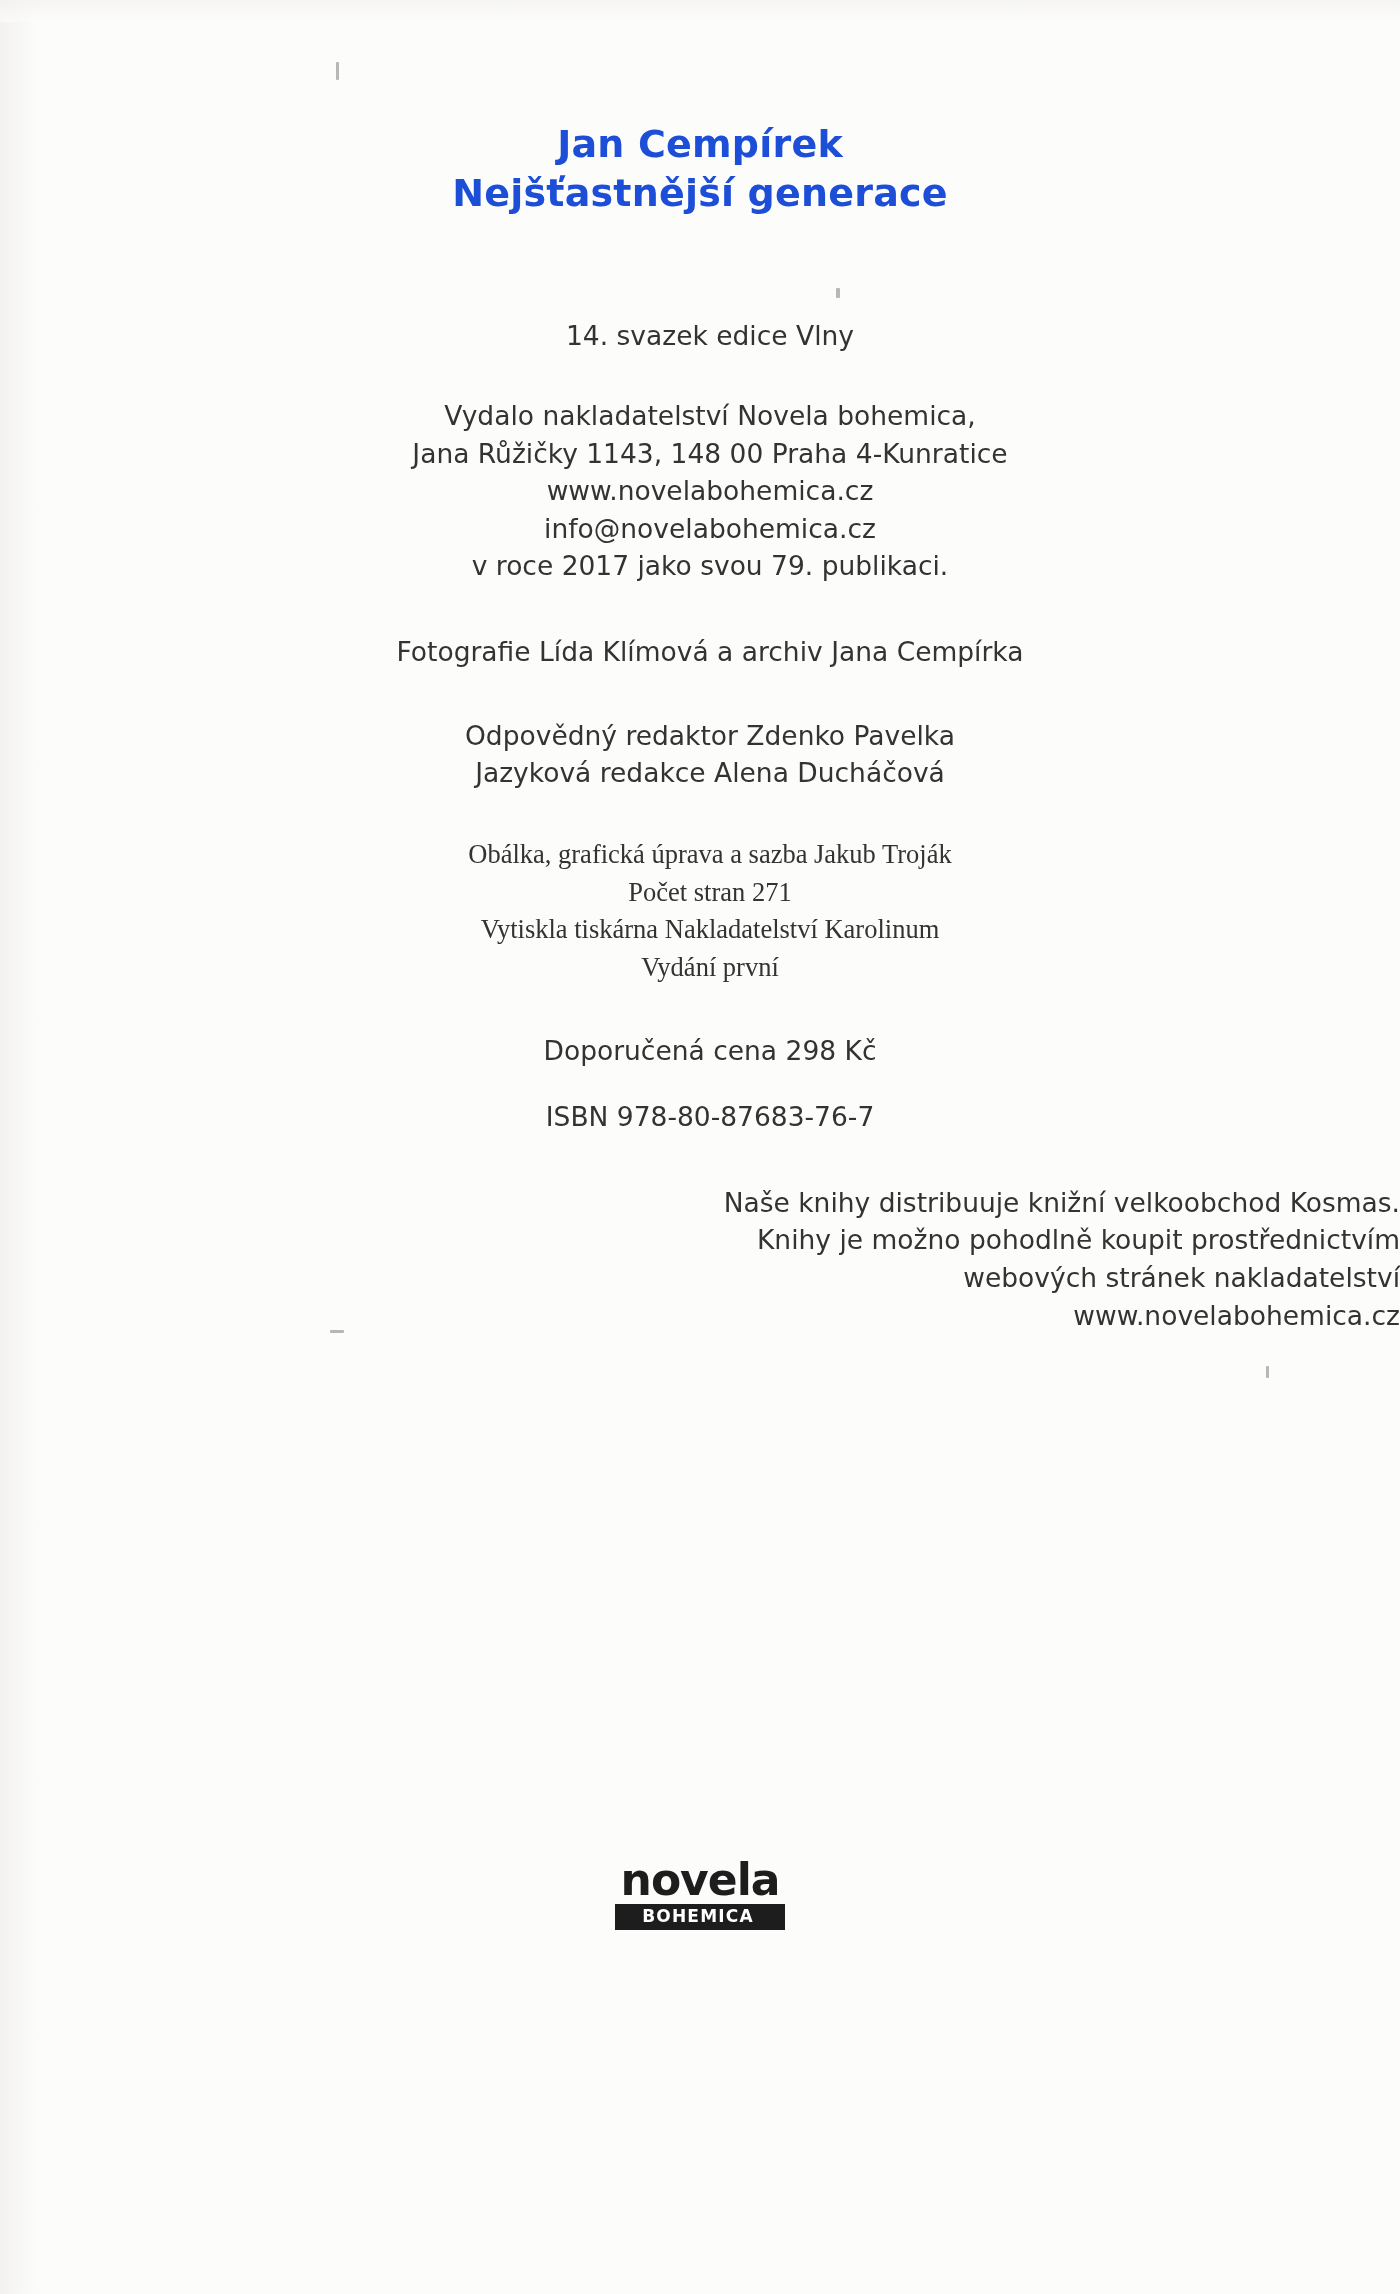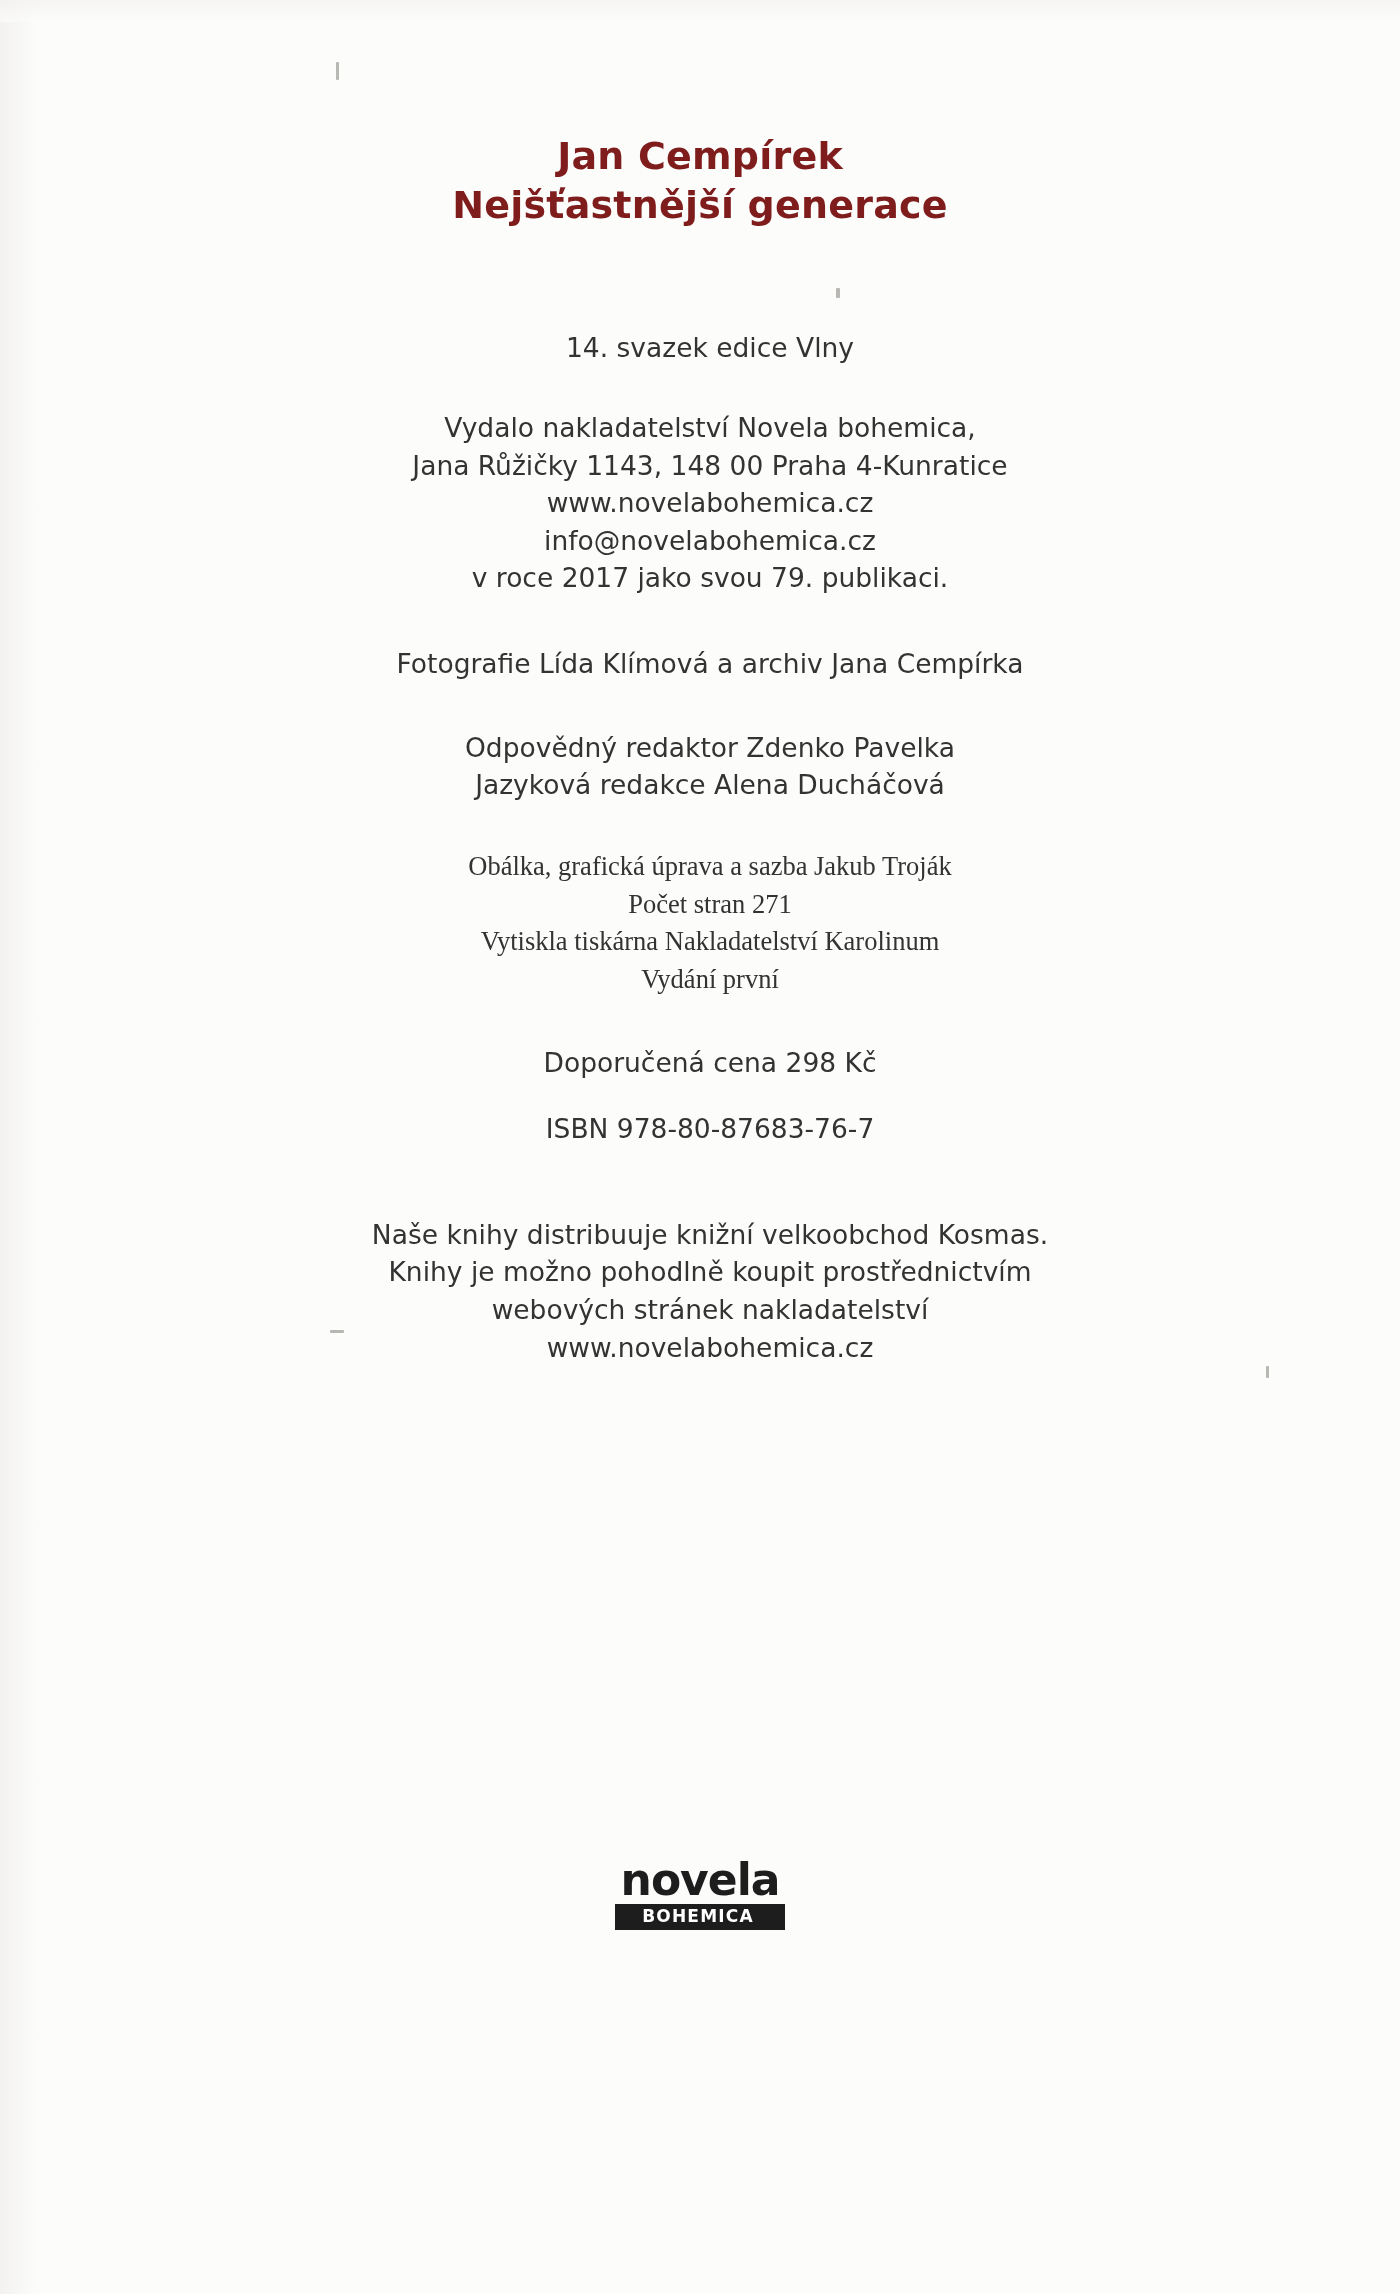--- a/index.html
+++ b/index.html
@@ -48,28 +48,28 @@
 
   .content {
     position: absolute;
     left: 0;
     top: 0;
     width: 1400px;
     text-align: center;
   }
 
   .colophon-title {
-    margin: 16px;
+    margin: 4px;
     padding-top: 116px;
     font-family: "DejaVu Sans", sans-serif;
     font-weight: bold;
     font-size: 38px;
     line-height: 1.28;
     letter-spacing: .2px;
-    color: #7f1d1d;
+    color: #1d4ed8;
   }
   .colophon-title .line2 {
     display: block;
   }
 
   .block {
     font-family: "DejaVu Sans", sans-serif;
     font-size: 26.5px;
     line-height: 1.42;
     color: #333333;
@@ -92,21 +92,22 @@
     margin-top: 44px;
     font-family: Liberation Serif, serif;
   }
   .price-line {
     margin-top: 46px;
   }
   .isbn-line {
     margin-top: 28px;
   }
   .distribution-block {
-    margin-top: 68px;
+    margin-top: 48px;
+    text-align: right;
   }
 
   .block div {
     white-space: nowrap;
     padding-left: 20px;
   }
 
   
   .logo-wrap {
     position: absolute;

